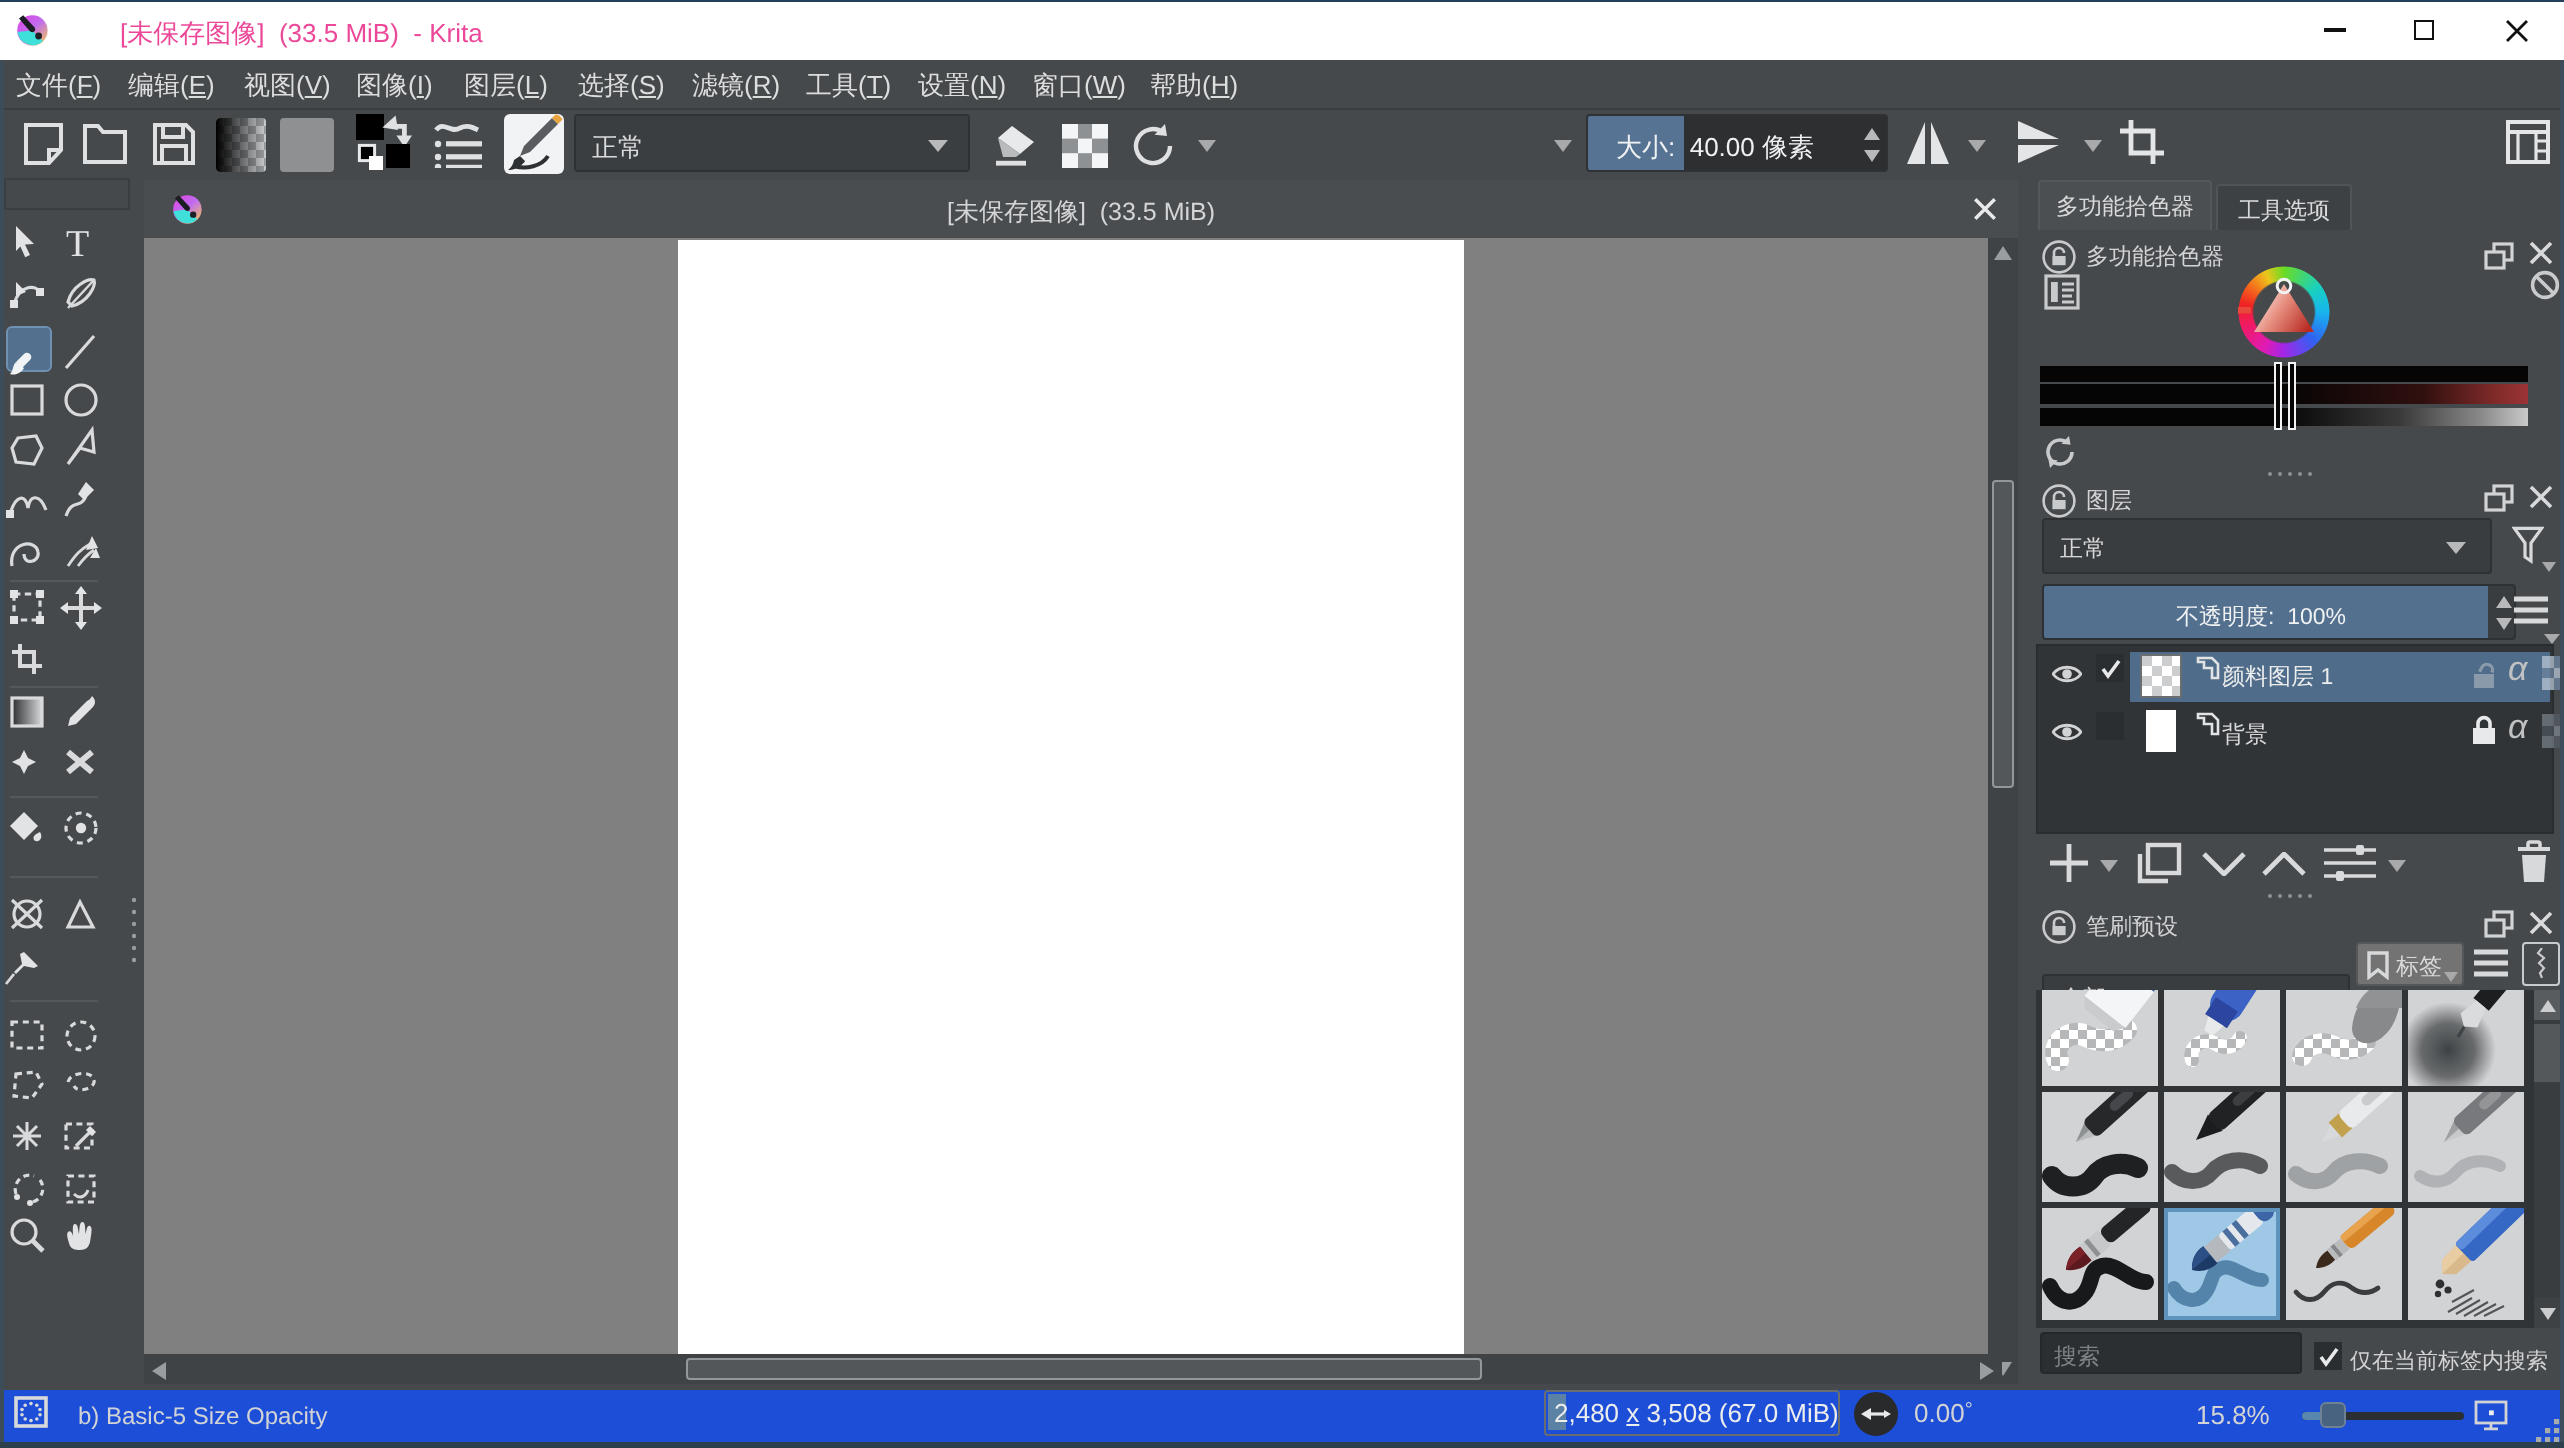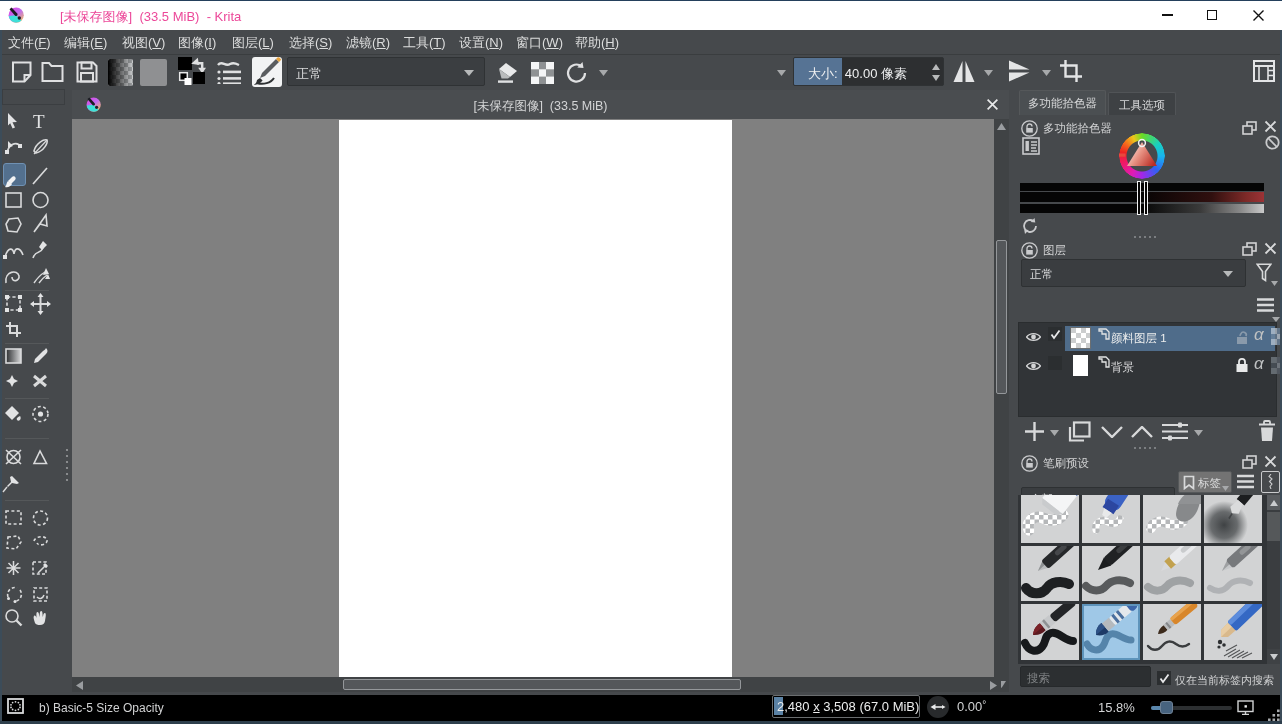--- a/index.html
+++ b/index.html
@@ -29,21 +29,21 @@
   #hsb { left:72px; top:677px; width:929px; height:15px; }
   #vthumb { position:absolute; left:2px; top:121px; width:11px; height:154px; background:#54575a; border:1px solid #94979a; border-radius:2px; }
   #hthumb { position:absolute; left:271px; top:2px; width:398px; height:11px; background:#54575a; border:1px solid #94979a; border-radius:2px; }
   
   #dockers { left:1009px; top:89px; width:273px; height:606px; background:#46494c; }
   .dtab { position:absolute; font-size:11.5px; color:#d8d9da; text-align:center; }
   .dhdr-title { position:absolute; font-size:11.5px; color:#d2d3d4; }
   
   .combo { position:absolute; background:#3a3d40; border:1px solid #2e3133; border-radius:2px; color:#d8d9da; font-size:11.5px; }
   
-  #statusbar { left:0; top:695px; width:1282px; height:29px; background:#000000; color:#d2d3d4; font-size:12px; }
+  #statusbar { left:0; top:695px; width:1282px; height:29px; background:#1d4ed8; color:#d2d3d4; font-size:12px; }
 </style>
 </head>
 <body>
   <div id="titlebar" class="abs">
     <svg class="abs" style="left:8px;top:7px" width="16" height="16" viewBox="0 0 16 16">
       <defs>
         <linearGradient id="kr1" x1="0" y1="0" x2="0.85" y2="1">
           <stop offset="0" stop-color="#e23fe2"></stop>
           <stop offset="0.5" stop-color="#c06cf0"></stop>
           <stop offset="1" stop-color="#f0c060"></stop>
@@ -467,20 +467,30 @@
         <path d="M0 0 L10 0 L5 6 Z" fill="#b7b9ba"></path>
       </svg>
     </div>
     <svg class="abs" style="left:247px;top:174px" width="16" height="19" viewBox="0 0 16 19">
       <path d="M1.2 1.2 H14.8 L9.5 8.5 V17.5 L6.5 15.5 V8.5 Z" fill="none" stroke="#d8d9da" stroke-width="1.6"></path>
     </svg>
     <svg class="abs" style="left:262px;top:192px" width="7" height="5" viewBox="0 0 7 5">
       <path d="M0 0 L7 0 L3.5 5 Z" fill="#a7a9ab"></path>
     </svg>
 
+    <div class="abs" style="left:12px;top:203px;width:237px;height:28px;background:#3a3d40;border:1px solid #2e3133;border-radius:2px;overflow:hidden">
+      <div class="abs" style="left:0;top:0;width:222px;height:28px;background:#53708e"></div>
+      <span class="abs" style="left:66px;top:8px;font-size:11.5px;color:#f0f1f2">不透明度:&nbsp; 100%</span>
+      <svg class="abs" style="left:226px;top:5px" width="8" height="6" viewBox="0 0 8 6">
+        <path d="M0 6 L8 6 L4 0 Z" fill="#b7b9ba"></path>
+      </svg>
+      <svg class="abs" style="left:226px;top:16px" width="8" height="6" viewBox="0 0 8 6">
+        <path d="M0 0 L8 0 L4 6 Z" fill="#b7b9ba"></path>
+      </svg>
+    </div>
     <svg class="abs" style="left:248px;top:209px" width="17" height="14" viewBox="0 0 17 14">
       <path d="M0 1.5 H17 M0 7 H17 M0 12.5 H17" stroke="#d8d9da" stroke-width="2.6"></path>
     </svg>
     <svg class="abs" style="left:263px;top:228px" width="8" height="5" viewBox="0 0 8 5">
       <path d="M0 0 L8 0 L4 5 Z" fill="#a7a9ab"></path>
     </svg>
 
     <div class="abs" style="left:9px;top:233px;width:259px;height:95px;background:#313437;border:1px solid #2a2d2f">
       <div class="abs" style="left:46px;top:3px;width:210px;height:25px;background:#4f6c8a"></div>
 

